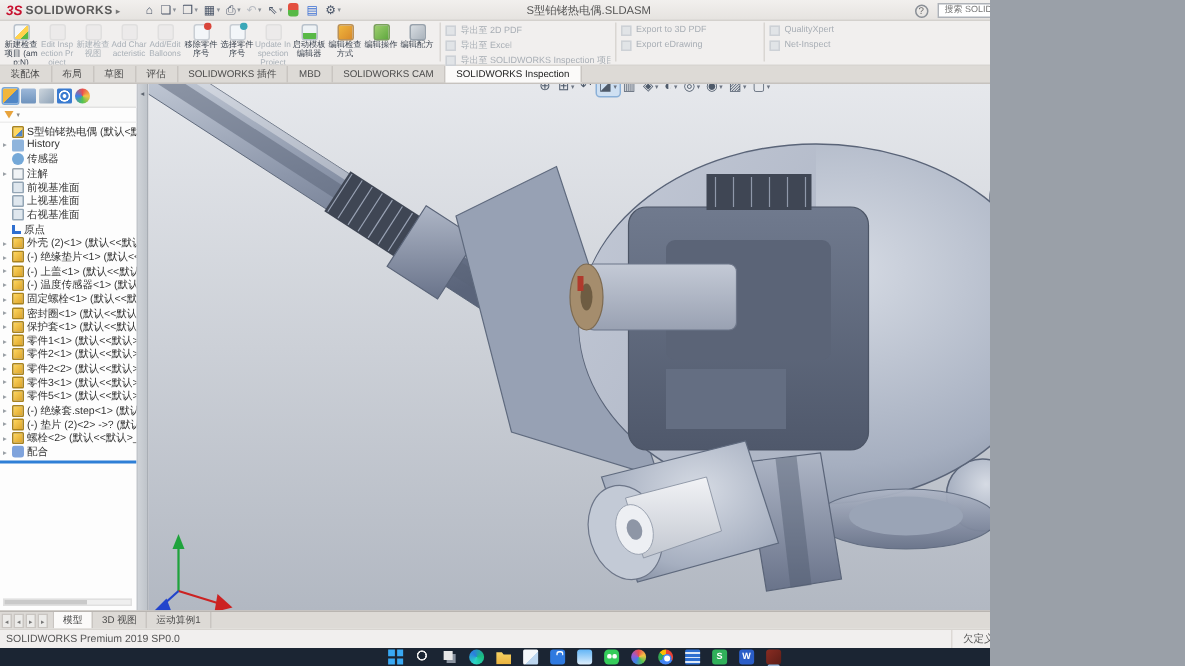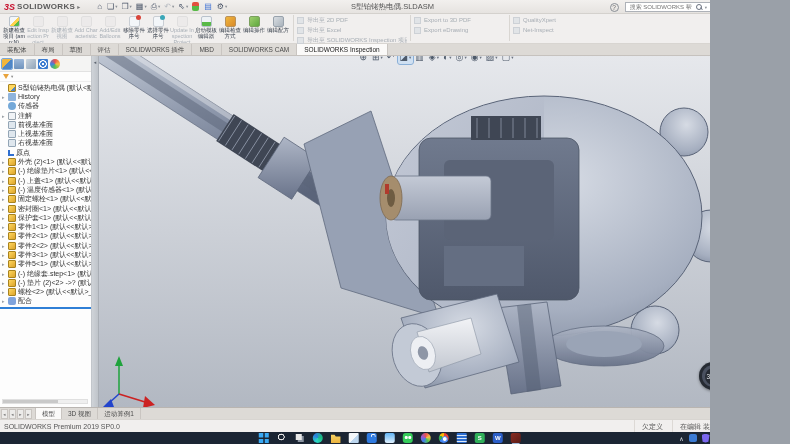--- a/index.html
+++ b/index.html
@@ -1,17 +1,17 @@
 <!DOCTYPE html>
 <html><head>
 <meta charset="utf-8">
 <style>
   html,body{margin:0;padding:0;background:#9aa0a8;}
   *{box-sizing:border-box;font-family:"Liberation Sans",sans-serif;}
-  #app{position:relative;width:710px;height:444px;overflow:hidden;background:#e9e7e4;}
+  #app{position:relative;width:660px;height:444px;overflow:hidden;background:#e9e7e4;}
 
   
   #titlebar{position:absolute;left:0;top:0;width:790px;height:14px;background:linear-gradient(#f2f0ee,#e6e3e0);border-bottom:1px solid #d4d1cd;display:flex;align-items:center;font-size:7.5px;color:#444;}
   #logo{display:flex;align-items:center;gap:2px;padding:0 4px;}
   #logo .mark{color:#c8102e;font-weight:bold;font-style:italic;font-size:9px;}
   #logo .lname{font-weight:bold;letter-spacing:.3px;color:#5a5a5a;font-size:8px;}
   #logo .exp{color:#777;font-size:6px;}
   .qa{display:flex;align-items:center;gap:2px;margin-left:12px;}
   .qa-btn{display:flex;align-items:center;height:12px;padding:0 1px;cursor:default;}
   .qa-g{font-size:8px;color:#4a5568;line-height:10px;}

